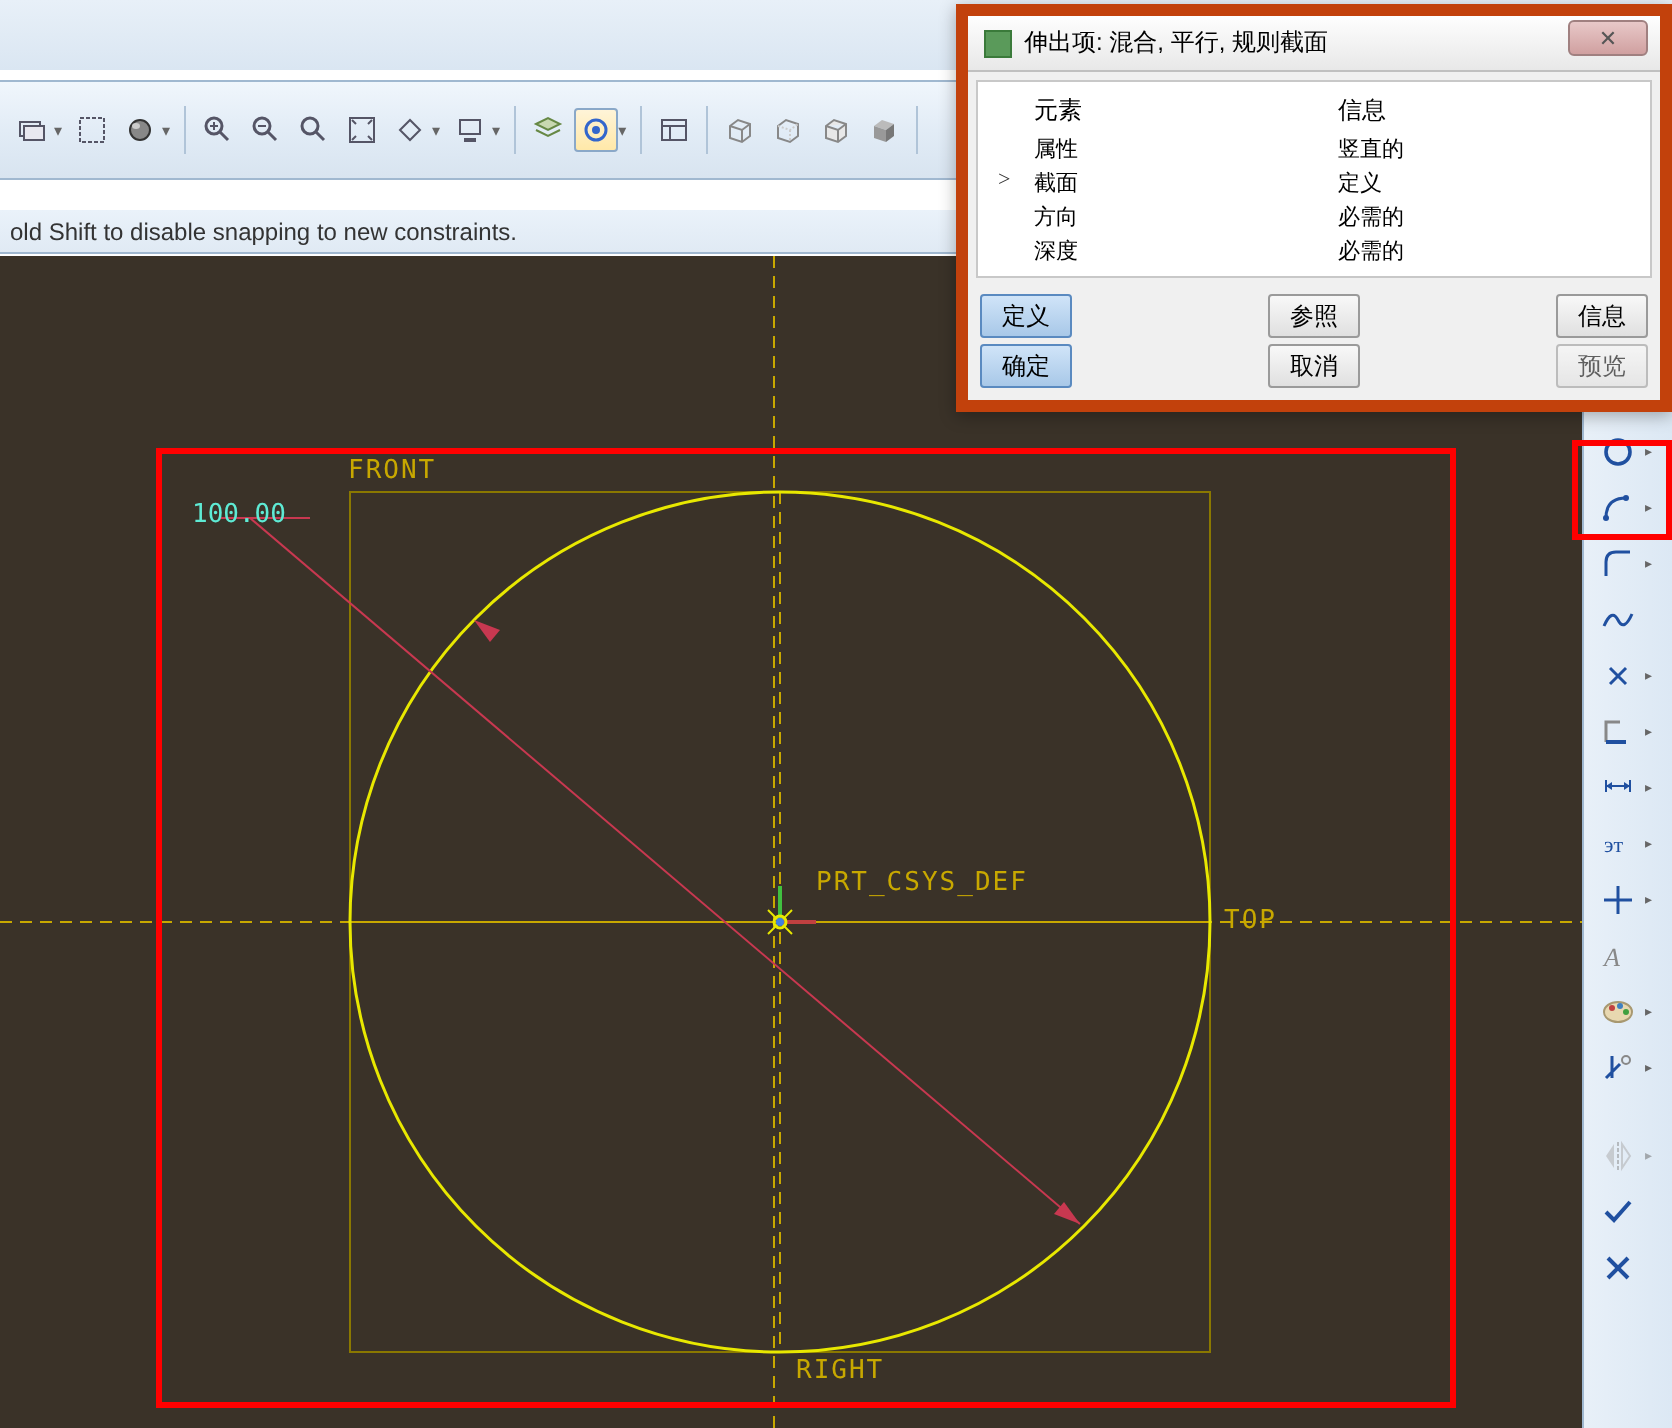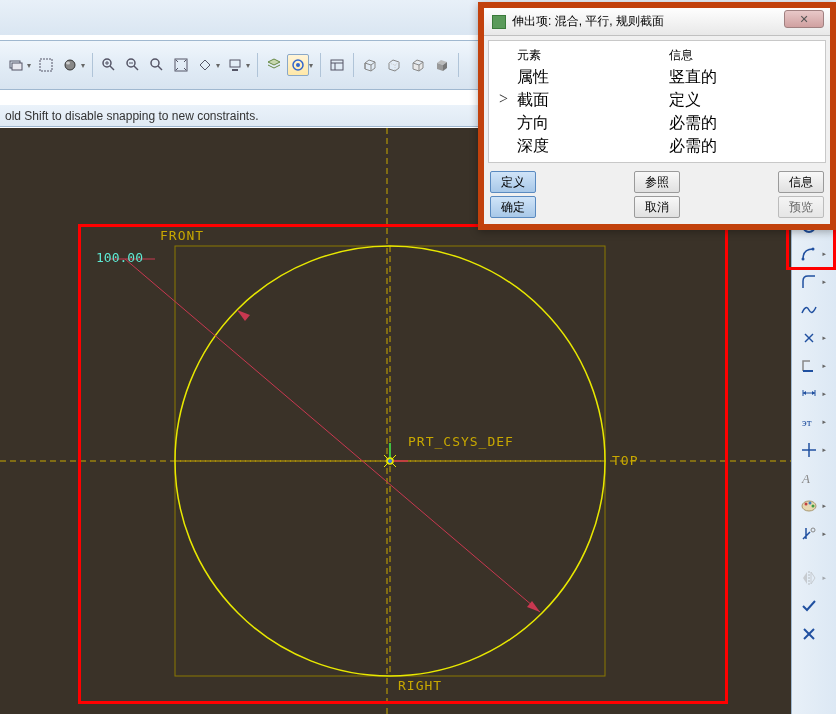--- a/index.html
+++ b/index.html
@@ -199,21 +199,21 @@
     .dlg-headers {
       display: flex;
       padding: 2px 10px;
       font-size: 12px;
     }
     .dlg-h1 { width: 160px; padding-left: 18px; }
     .dlg-h2 { flex: 1; padding-left: 10px; }
     .dlg-row {
       display: flex;
       padding: 1px 10px;
-      font-size: 16px;
+      font-size: 11px;
     }
     .dlg-row-marker {
       width: 18px;
       color: #333;
     }
     .dlg-c1 { width: 142px; }
     .dlg-c2 { flex: 1; padding-left: 10px; }
     .dlg-buttons {
       display: flex;
       padding: 4px 6px 6px 6px;
@@ -403,21 +403,21 @@
     <line x1="110" y1="131" x2="155" y2="131" stroke="#c83850" stroke-width="1"></line>
 
     <line x1="390" y1="333" x2="390" y2="315" stroke="#40c040" stroke-width="2"></line>
     <line x1="390" y1="333" x2="408" y2="333" stroke="#c04040" stroke-width="2"></line>
     <circle cx="390" cy="333" r="3" fill="none" stroke="#e8e800" stroke-width="1.5"></circle>
     <line x1="384" y1="327" x2="396" y2="339" stroke="#e8e800" stroke-width="1"></line>
     <line x1="396" y1="327" x2="384" y2="339" stroke="#e8e800" stroke-width="1"></line>
 
     <circle cx="390" cy="333" r="2" fill="#4080e0"></circle>
   </svg>
-  <div class="sketch-label" style="top:100px; left:160px;text-align:center;">FRONT</div>
+  <div class="sketch-label" style="top:100px; left:174px;text-align:center;">FRONT</div>
   <div class="sketch-label" style="top:325px; left:612px;">TOP</div>
   <div class="sketch-label" style="top:550px; left:398px;">RIGHT</div>
   <div class="sketch-label" style="top:306px; left:408px;">PRT_CSYS_DEF</div>
   <div class="dim-label" style="top:122px; left:96px;">100.00</div>
 </div>
 
 <div class="right-panel">
   <div class="rp-btn" style="position:relative;">
     <svg viewBox="0 0 18 18">
         <rect x="2" y="4" width="13" height="9" fill="none" stroke="#2050a0" stroke-width="1.5"></rect>

